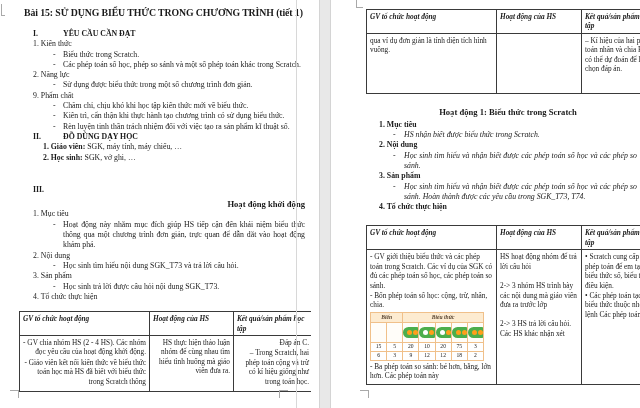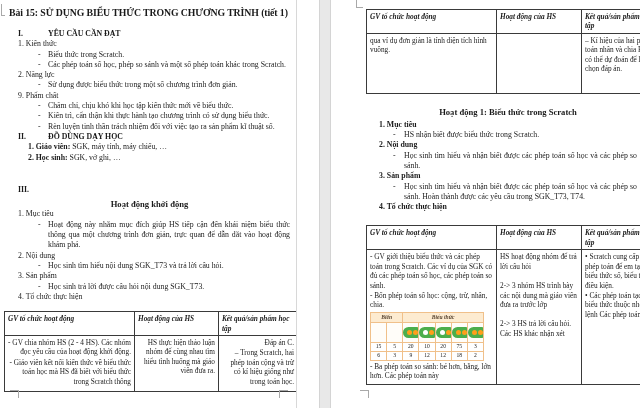--- a/index.html
+++ b/index.html
@@ -4,21 +4,21 @@
 <style>
   html,body{margin:0;padding:0;}
   body{
     width:640px;height:408px;position:relative;overflow:hidden;
     background:#ffffff;
     font-family:"Liberation Serif","DejaVu Serif",serif;
     color:#1a1a1a;
     -webkit-font-smoothing:antialiased;
   }
   .page{position:absolute;top:0;height:408px;background:#ffffff;overflow:hidden;}
-  #left-page{left:0;width:296px;}
+  #left-page{left:15px;width:296px;}
   #right-page{left:332px;width:308px;}
   .page-edge-line{position:absolute;left:296px;top:0;width:1px;height:408px;background:#d8d8d8;}
   .page-gap{position:absolute;left:319px;top:0;width:12px;height:408px;background:#e8e8e8;border-left:1px solid #d4d4d4;border-right:1px solid #d4d4d4;box-sizing:border-box;}
 
   
   .mark{position:absolute;box-sizing:border-box;}
   .mark-tr-style{border-top:1px solid #a9a9a9;border-right:1px solid #a9a9a9;}
   .mark-tl-style{border-top:1px solid #a9a9a9;border-left:1px solid #a9a9a9;}
   .mark-bl-style{border-bottom:1px solid #a9a9a9;border-left:1px solid #a9a9a9;}
 
@@ -28,27 +28,27 @@
   .rflow{margin:12px 3px 0 34px;font-size:7.8px;line-height:10.3px;}
 
   .sec{display:flex;font-weight:bold;margin-left:9px;}
   .sec .num{width:30px;flex:none;}
   .h-item{font-weight:normal;margin-left:9px;}
   .sub-item{margin-left:19px;}
   .bullet{display:flex;margin-left:29px;}
   .bullet .dash{width:10px;flex:none;text-align:left;}
   .bullet .btxt{flex:1;text-align:justify;}
   .centered-h{text-align:center;font-weight:bold;font-size:8.6px;}
-  .mt6{margin-top:22px;} .mt4{margin-top:4px;} .mt13{margin-top:13px;margin-left:44px;}
+  .mt6{margin-top:22px;} .mt4{margin-top:4px;text-align:right;} .mt13{margin-top:13px;margin-left:44px;}
 
   
   .r-h-item{font-weight:bold;margin-left:13px;}
   .r-bullet{display:flex;margin-left:27px;}
   .r-bullet .dash{width:11px;flex:none;}
-  .r-bullet .btxt{flex:1;text-align:justify;}
+  .r-bullet .btxt{flex:1;text-align:justify;font-style:italic;}
 
   table.doc-table{border-collapse:collapse;table-layout:fixed;font-size:7.3px;line-height:9.4px;}
   table.doc-table th,table.doc-table td{border:1px solid #3a3a3a;vertical-align:top;padding:2px 3px;overflow:hidden;}
   table.doc-table th{font-weight:bold;font-style:italic;text-align:left;}
   #left-table{margin:9px 0 0 4px;width:272px;}
   #left-table .c1{width:123px;} #left-table .c2{width:77px;} #left-table .c3{width:72px;}
   #right-table1{margin:9px 0 0 34px;width:271px;}
   #right-table2{margin:13px 0 0 34px;width:271px;}
   #right-table1 .c1,#right-table2 .c1{width:123px;}
   #right-table1 .c2,#right-table2 .c2{width:78px;}

